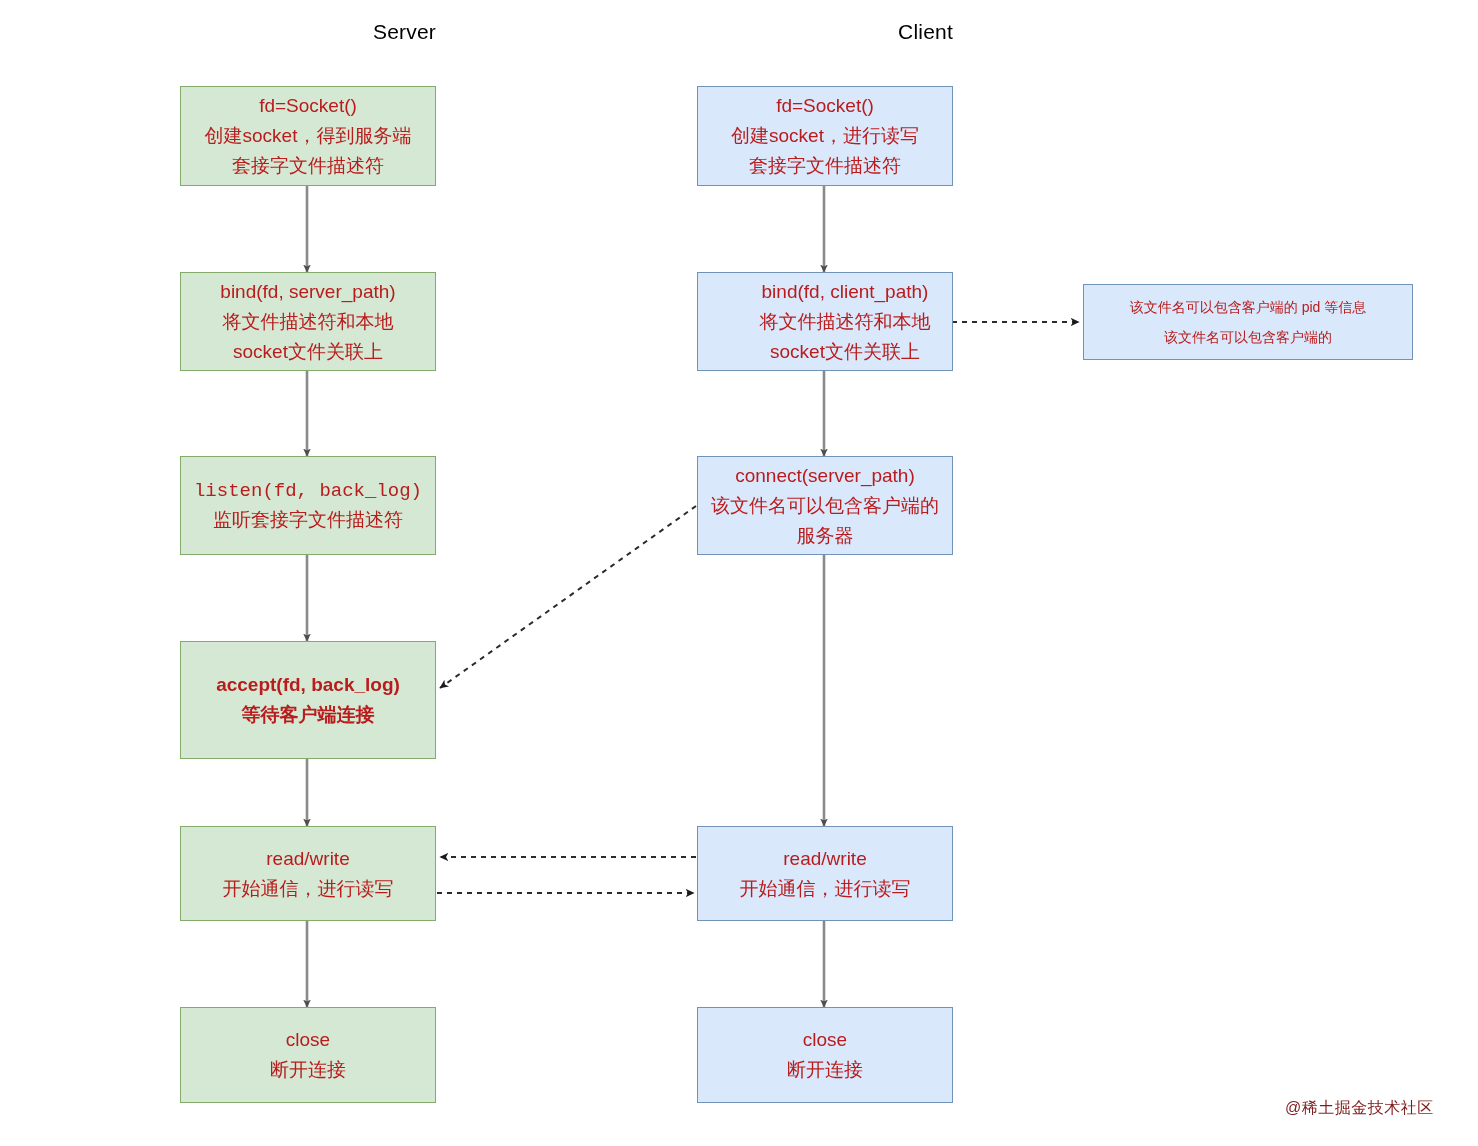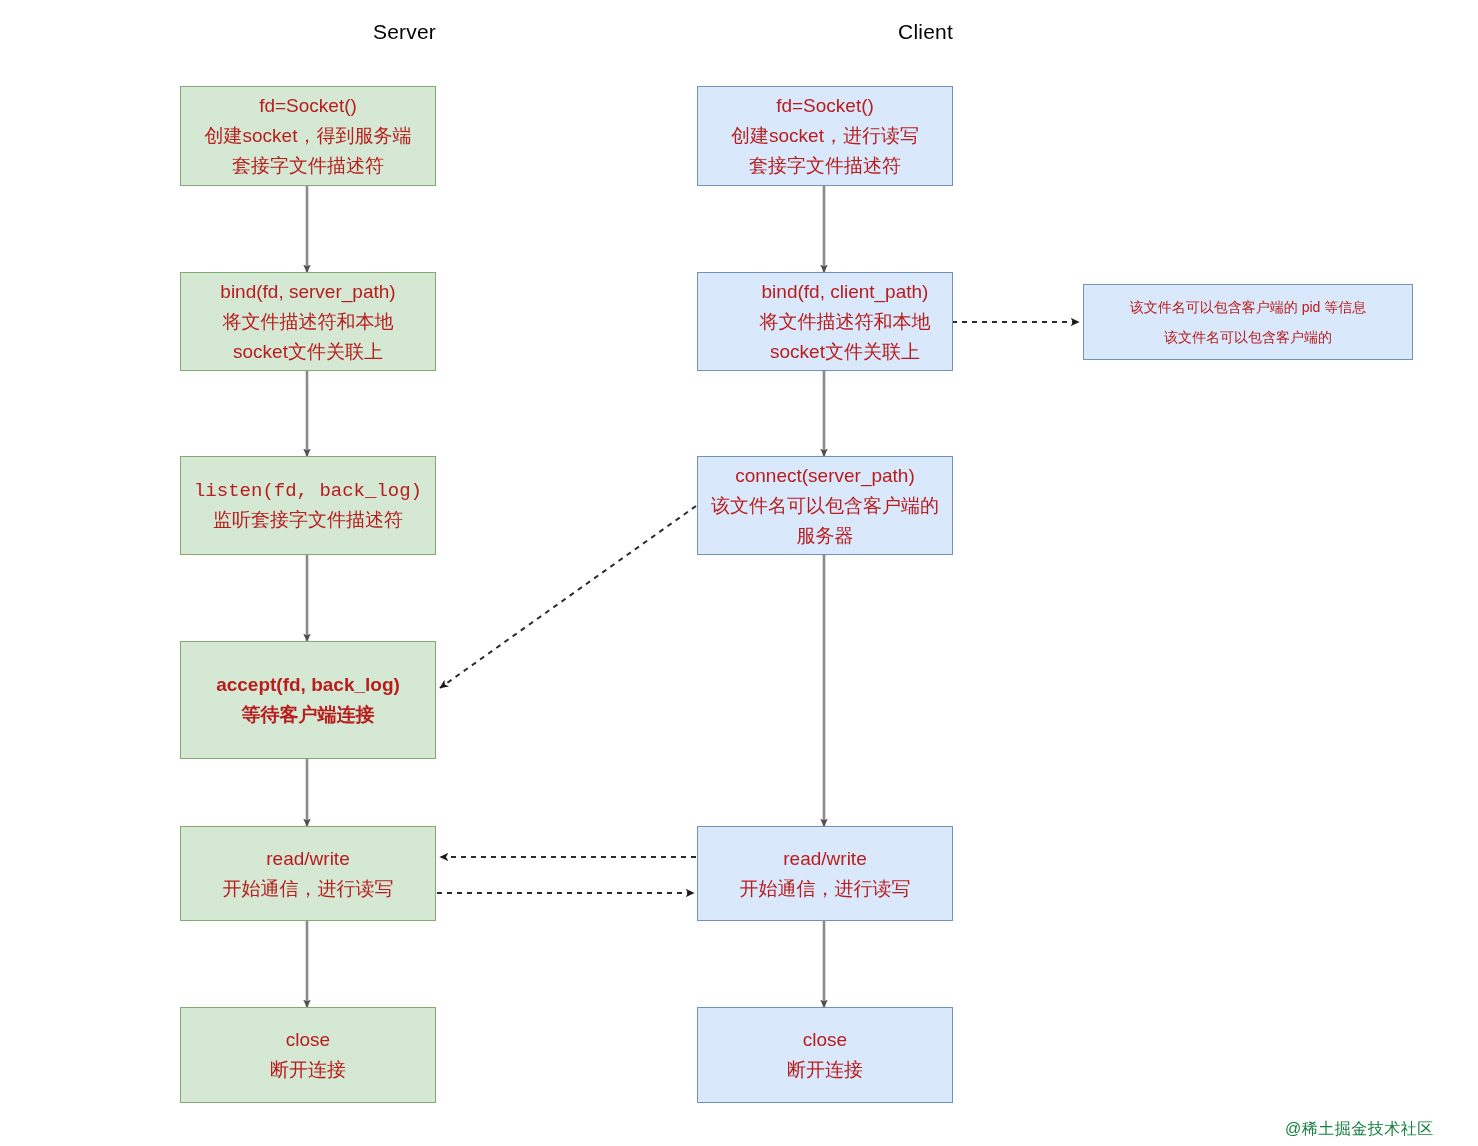--- a/index.html
+++ b/index.html
@@ -61,24 +61,23 @@
     background: #dae8fc;
     border-color: #7392b8;
     font-size: 14px;
     line-height: 30px;
     justify-content: center;
   }
   .node.bold-first .ln:first-child { font-weight: normal; }
   .watermark {
     position: absolute;
     font-size: 16px;
-    color: #15803d;
+    color: #7f1d1d;
     white-space: nowrap;
     letter-spacing: 0.5px;
-    margin-top: 21px;
   }
 </style>
 </head>
 <body>
 
 <div id="canvas">
 
   <svg id="wires" xmlns="http://www.w3.org/2000/svg">
     <defs>
       <marker id="solid-head" markerWidth="9" markerHeight="9" refX="7.5" refY="4.5" orient="auto" markerUnits="userSpaceOnUse">

